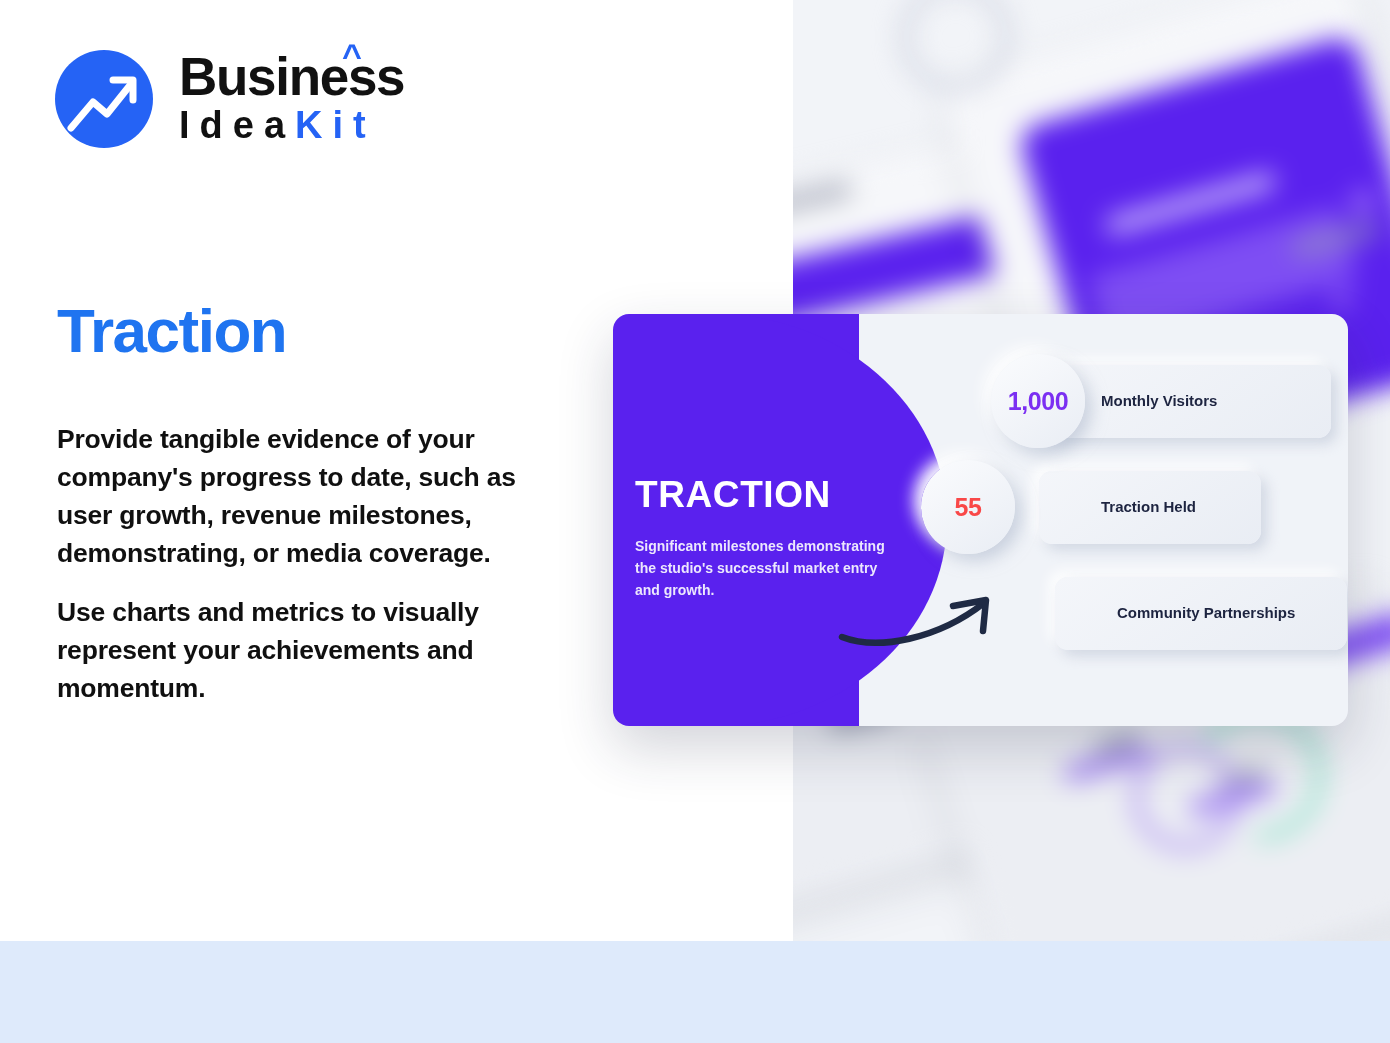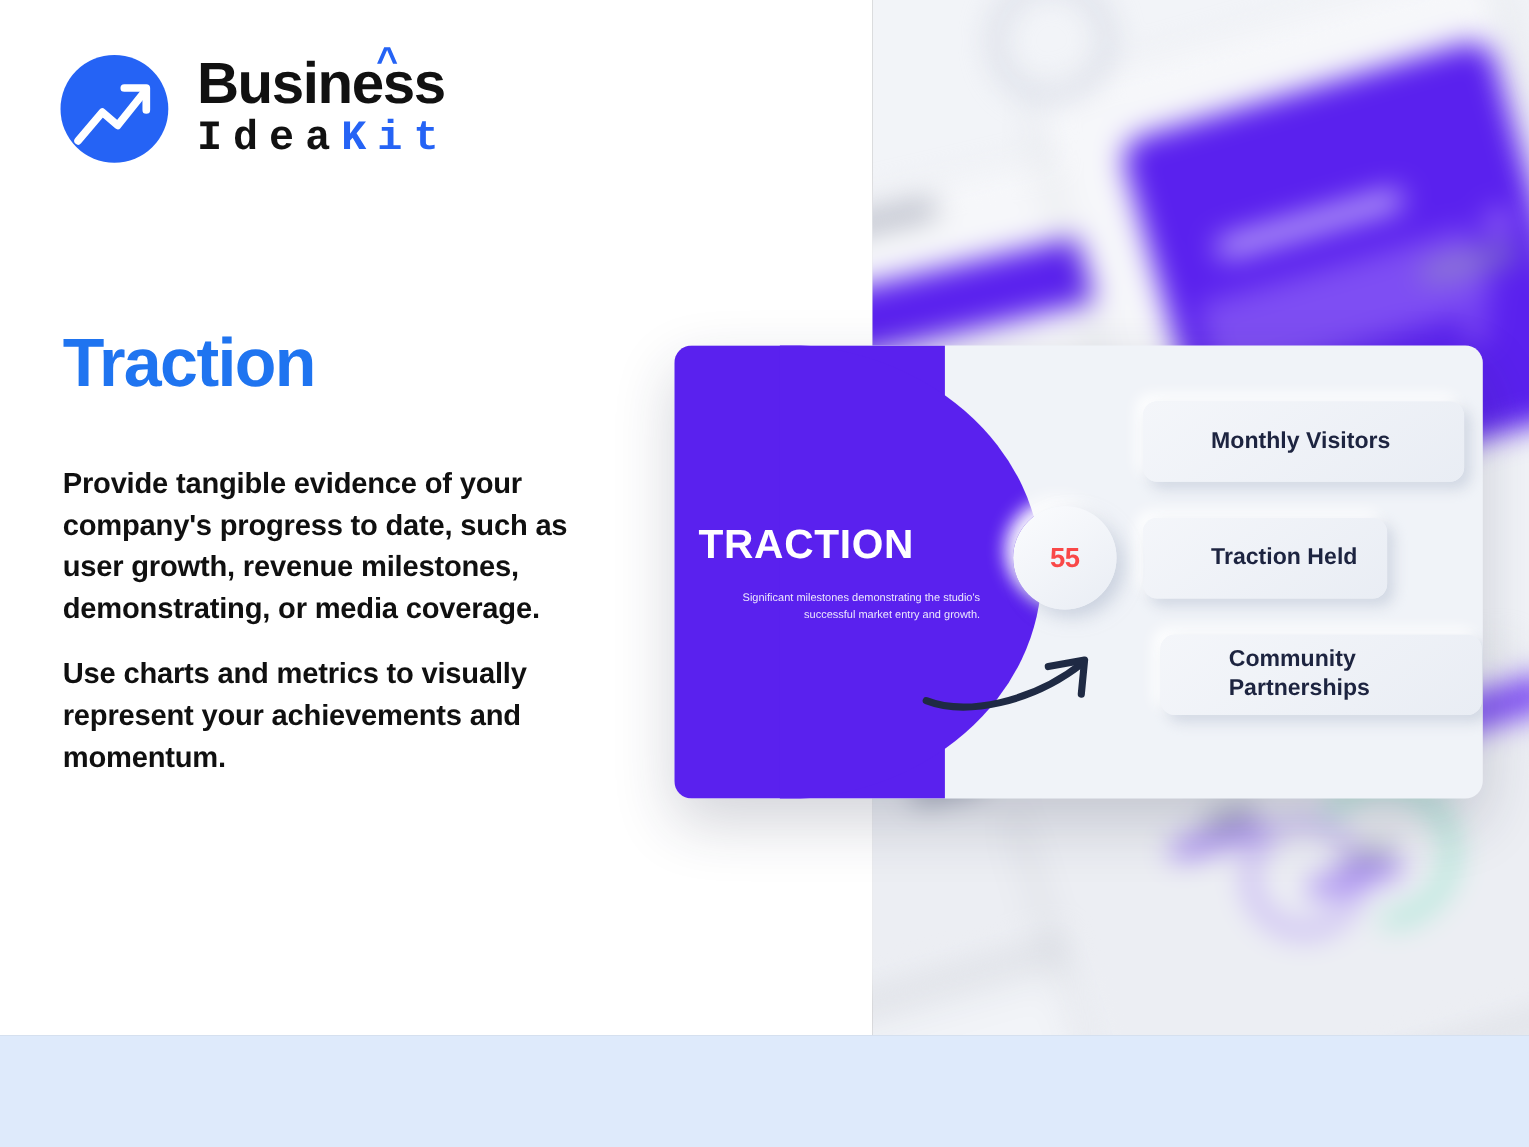--- a/index.html
+++ b/index.html
@@ -48,21 +48,21 @@
   .logo-line1 {
     font-size:53px; font-weight:700; letter-spacing:-1.3px;
     color:#111111; line-height:0.98; position:relative;
   }
   .logo-line1 .hat {
     position:absolute; left:163px; top:-13px;
     font-size:34px; font-weight:700; color:#2563f5; line-height:1;
   }
   .logo-line2 {
     font-size:38px; font-weight:600; letter-spacing:10px;
-    line-height:1.1; margin-top:2px; color:#111111;font-family:Liberation Mono, monospace;
+    line-height:1.1; margin-top:2px; color:#111111;
   }
   .logo-line2 .kit { color:#2563f5; }
 
   
   .headline {
     position:absolute; left:57px; top:295px;
     font-size:62px; font-weight:700; color:#1f74f0; letter-spacing:-1.5px;
   }
   .body-copy {
     position:absolute; left:57px; top:420px; width:510px;
@@ -90,21 +90,21 @@
     width:238px; height:414px;
     background:#5a21ee;
     border-radius:0 100% 100% 0 / 0 50% 50% 0;
   }
   .slide-title {
     position:absolute; left:22px; top:160px; z-index:3;
     font-size:37px; font-weight:700; color:#ffffff; letter-spacing:0.6px;
   }
   .slide-sub {
     position:absolute; left:22px; top:222px; width:256px; z-index:3;
-    font-size:10px; font-weight:400; color:#ece7fd; line-height:1.56;text-align:right;
+    font-size:14px; font-weight:700; color:#ece7fd; line-height:1.56;
   }
   .arrow-svg { position:absolute; left:225px; top:275px; z-index:4; }
 
   
   .metrics { position:absolute; left:378px; top:34px; width:340px; z-index:3; }
   .metric-row { position:relative; height:106px; display:flex; align-items:center; }
   .metric-row.indent-0 { padding-left:70px; }
   .metric-row.indent-1 { padding-left:0px; }
   .metric-row.indent-2 { padding-left:70px; }
 
@@ -112,21 +112,21 @@
     position:absolute; height:73px; border-radius:13px;
     background:linear-gradient(145deg,#f4f6fa,#e9edf4);
     box-shadow: 6px 6px 13px rgba(176,185,205,0.48), -6px -6px 13px rgba(255,255,255,0.95);
     display:flex; align-items:center;
   }
   .metric-row.indent-0 .metric-pill { left:48px; width:292px; }
   .metric-row.indent-1 .metric-pill { left:48px; width:222px; }
   .metric-row.indent-2 .metric-pill { left:64px; width:292px; }
 
   .metric-label {
-    font-size:21px; font-weight:700; color:#1d2440; line-height:1.28;
+    font-size:15px; font-weight:700; color:#1d2440; line-height:1.28;
     padding-left:62px;
   }
   .metric-circle {
     position:absolute; width:94px; height:94px; border-radius:50%;
     background:linear-gradient(145deg,#fbfcfe,#e9edf4);
     box-shadow: 7px 7px 16px rgba(172,182,203,0.55), -7px -7px 16px rgba(255,255,255,1);
     display:flex; align-items:center; justify-content:center;
     z-index:2;
   }
   .metric-row.indent-0 .metric-circle { left:0px; }
@@ -213,20 +213,23 @@
         <path d="M115 17 L148 11 L145 42" fill="none" stroke="#1f2a44" stroke-width="6.5" stroke-linecap="round" stroke-linejoin="round"></path>
       </svg>
     </div>
 
     <div class="metrics">
 
       <div class="metric-row indent-0">
         <div class="metric-pill">
           <span class="metric-label">Monthly Visitors</span>
         </div>
+        <div class="metric-circle">
+          <span class="metric-value" style="color:#7b2ff2">1,000</span>
+        </div>
       </div>
 
       <div class="metric-row indent-1">
         <div class="metric-pill">
           <span class="metric-label">Traction Held</span>
         </div>
         <div class="metric-circle">
           <span class="metric-value" style="color:#f94848">55</span>
         </div>
       </div>

